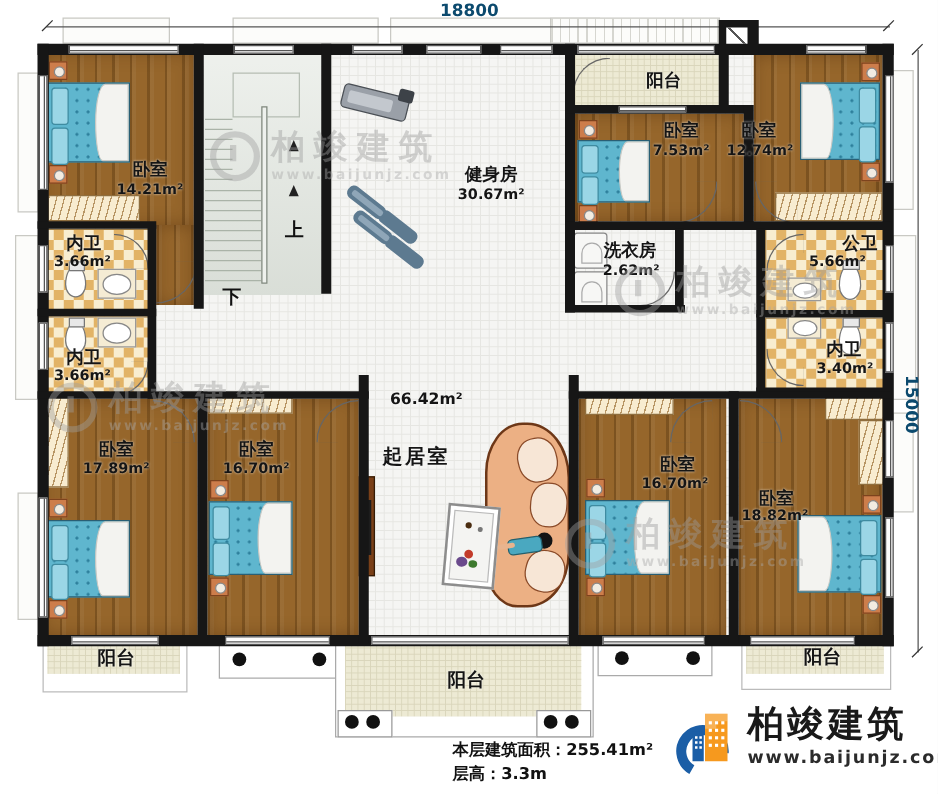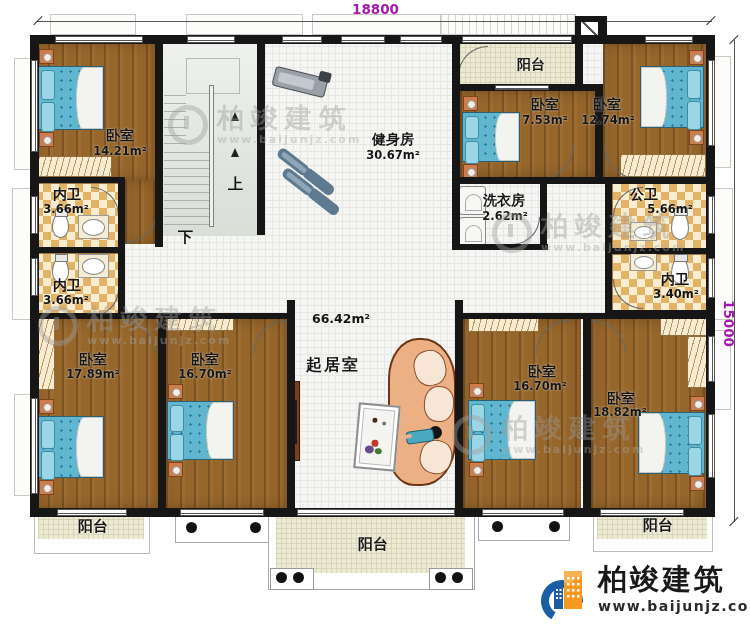--- a/index.html
+++ b/index.html
@@ -51,21 +51,21 @@
   .stair-lbl{z-index:60;font-size:15px;font-weight:700;color:#111;}
   
   .wm{z-index:70;display:flex;align-items:center;gap:9px;opacity:.42;pointer-events:none;}
   .wm-ring{position:relative;width:30px;height:30px;border:5px solid #9f9f9f;border-radius:50%;}
   .wm-ring i{position:absolute;left:11px;top:6px;width:5px;height:13px;background:#9f9f9f;}
   .wm-main{font-size:27px;font-weight:700;letter-spacing:7px;color:#9b9b9b;line-height:1;}
   .wm-sub{font-size:11px;font-weight:700;letter-spacing:2px;color:#a8a8a8;line-height:1;margin-top:3px;}
   
   .dimline{background:#555;z-index:8;}
   .tick{width:12px;height:1.4px;background:#333;z-index:9;}
-  .dimtxt{font-size:13.5px;font-weight:700;color:#a21caf;z-index:9;}
+  .dimtxt{font-size:13.5px;font-weight:700;color:#0c4a6e;z-index:9;}
   .tri-up{width:0;height:0;border-left:4px solid transparent;border-right:4px solid transparent;border-bottom:9px solid #222;z-index:28;}
   
   .plan-title{z-index:80;font-size:24px;font-weight:600;color:#111;border-bottom:3px solid #111;padding:0 8px 4px 2px;letter-spacing:1px;}
   .stats{z-index:80;font-size:13px;font-weight:600;color:#111;line-height:1.45;}
   .logo-co{font-size:29px;font-weight:900;color:#191919;letter-spacing:3px;line-height:1;}
   .logo-web{font-size:14px;font-weight:700;color:#2b2b2b;letter-spacing:1.5px;line-height:1;margin-top:5px;}
   .sofa{z-index:25;background:#ecb084;border:2px solid #6d3717;border-radius:30px 34px 34px 26px/40px 44px 44px 34px;box-sizing:border-box;}
   .cushion{position:absolute;background:#f7e6d6;border:1.5px solid #8a4a28;border-radius:45%;}
   .ctable{z-index:26;background:#f4f4f2;border:2px solid #8d8d8d;box-shadow:inset 0 0 0 3px #fff,inset 0 0 0 4px #bbb;transform:rotate(5deg);}
   .fl{position:absolute;border-radius:50%;}
@@ -165,21 +165,21 @@
   <div class="abs lbl area" style="left:120px;top:144px;">14.21m²</div>
   <div class="abs lbl name" style="left:393px;top:131px;">健身房</div>
   <div class="abs lbl area" style="left:393px;top:148px;">30.67m²</div>
   <div class="abs lbl name" style="left:531px;top:56px;">阳台</div>
   <div class="abs lbl name" style="left:545px;top:96px;">卧室</div>
   <div class="abs lbl area" style="left:545px;top:113px;">7.53m²</div>
   <div class="abs lbl name" style="left:607px;top:96px;">卧室</div>
   <div class="abs lbl area" style="left:608px;top:113px;">12.74m²</div>
   <div class="abs lbl name" style="left:504px;top:192px;">洗衣房</div>
   <div class="abs lbl area" style="left:505px;top:209px;">2.62m²</div>
-  <div class="abs lbl name" style="left:644px;top:186px;">公卫</div>
+  <div class="abs lbl name" style="left:688px;top:186px;">公卫</div>
   <div class="abs lbl area" style="left:670px;top:202px;">5.66m²</div>
   <div class="abs lbl name" style="left:675px;top:271px;">内卫</div>
   <div class="abs lbl area" style="left:676px;top:287px;">3.40m²</div>
   <div class="abs lbl name" style="left:67px;top:186px;">内卫</div>
   <div class="abs lbl area" style="left:66px;top:202px;">3.66m²</div>
   <div class="abs lbl name" style="left:67px;top:277px;">内卫</div>
   <div class="abs lbl area" style="left:66px;top:293px;">3.66m²</div>
   <div class="abs lbl name" style="left:93px;top:351px;">卧室</div>
   <div class="abs lbl area" style="left:93px;top:367px;">17.89m²</div>
   <div class="abs lbl name" style="left:205px;top:351px;">卧室</div>
@@ -224,20 +224,24 @@
   <div class="abs wm" style="left:452px;top:414px;">
     <div class="wm-ring">
         <i></i>
       </div>
     <div>
         <div class="wm-main">柏竣建筑</div>
         <div class="wm-sub">www.baijunjz.com</div>
       </div>
   </div>
 
+  <div class="abs stats" style="left:362px;top:592px;">
+    <div><span>本层建筑面积：</span><span>255.41m²</span></div>
+    <div><span>层高：</span><span>3.3m</span></div>
+  </div>
 
   <div class="abs" style="left:540px;top:565px;z-index:80;display:flex;align-items:flex-start;gap:8px;">
     <svg width="50" height="60" viewBox="0 0 50 60">
       <circle cx="22" cy="36" r="17" fill="none" stroke="#1b5ea6" stroke-width="8" stroke-dasharray="72 36" transform="rotate(120 22 36)"></circle>
       <rect x="14" y="20" width="9" height="24" fill="#1b5ea6"></rect>
       <rect x="16" y="24" width="2" height="2" fill="#fff"></rect>
         <rect x="19.5" y="24" width="2" height="2" fill="#fff"></rect>
       <rect x="16" y="28" width="2" height="2" fill="#fff"></rect>
         <rect x="19.5" y="28" width="2" height="2" fill="#fff"></rect>
       <rect x="16" y="32" width="2" height="2" fill="#fff"></rect>

